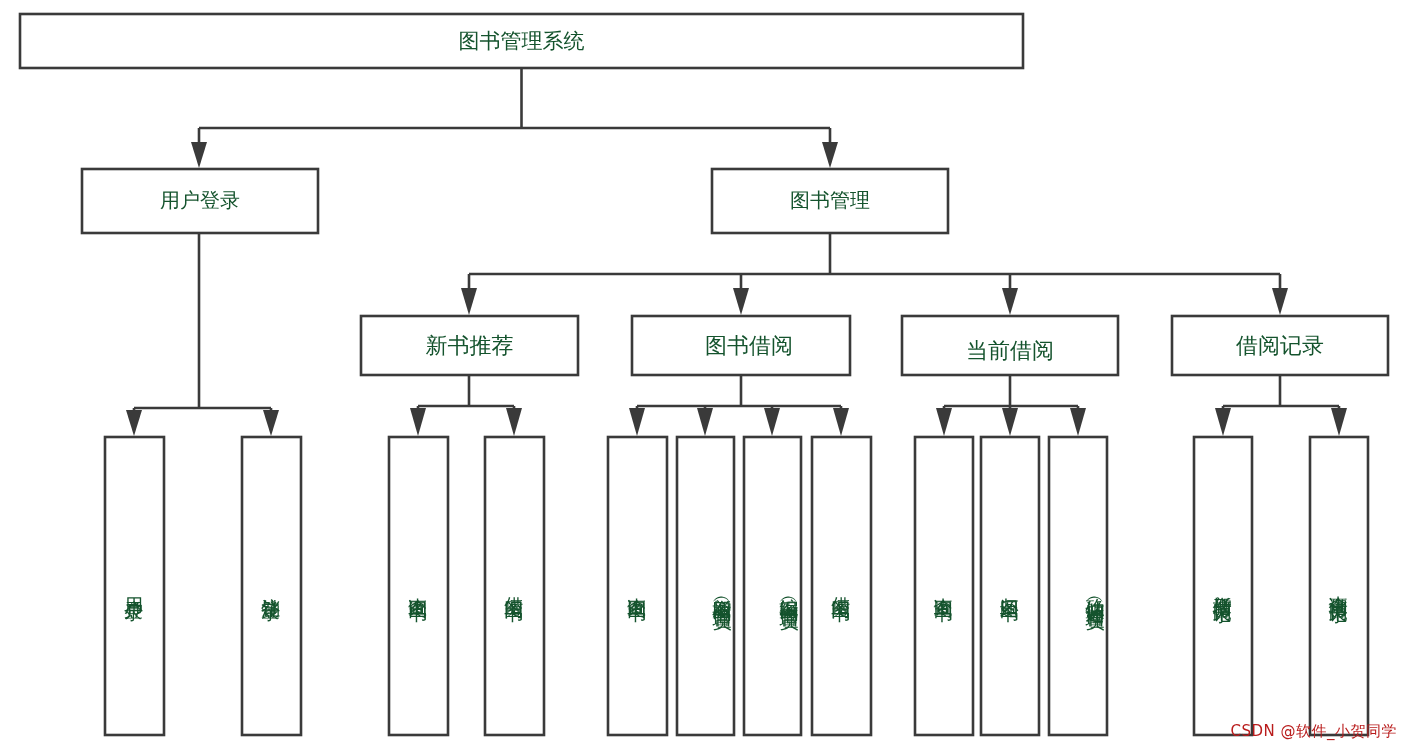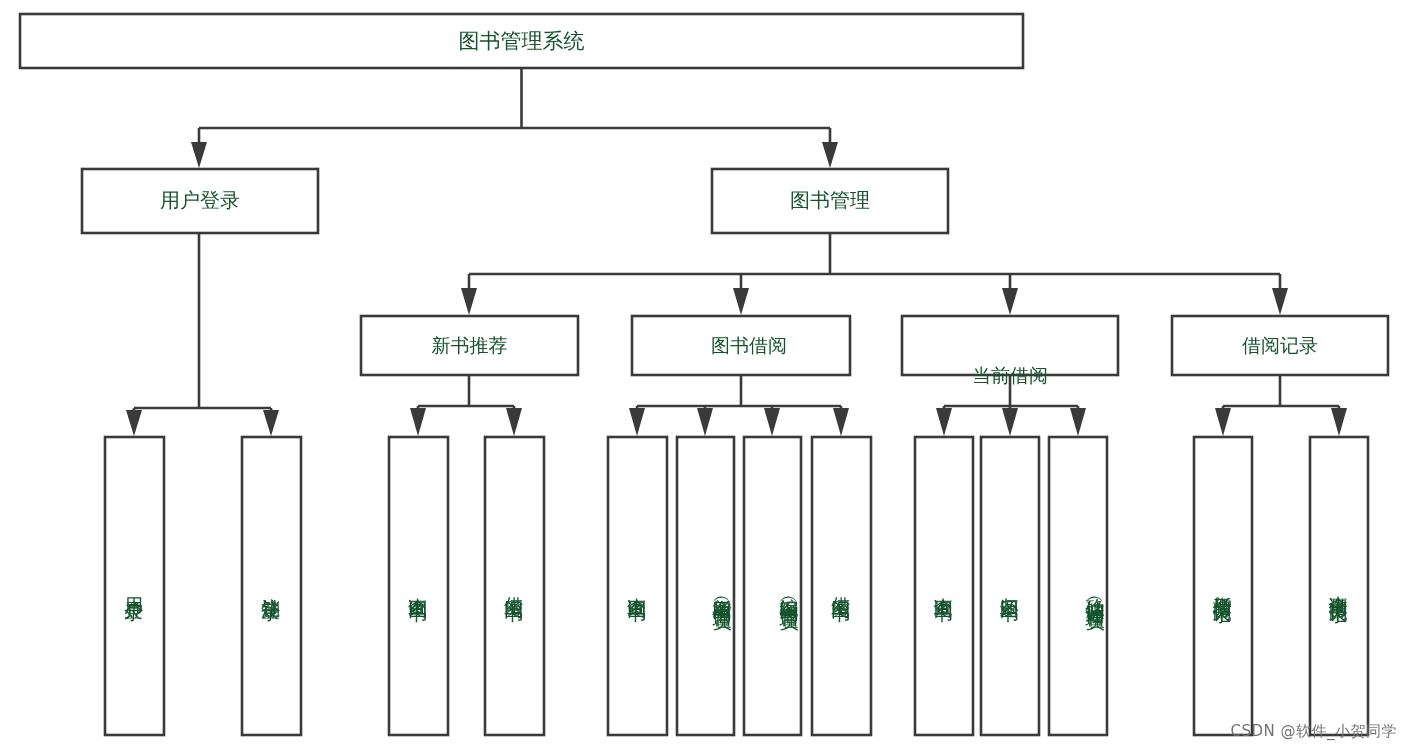--- a/index.html
+++ b/index.html
@@ -10,26 +10,26 @@
   .nodebox{fill:#ffffff;stroke:#3a3a3a;stroke-width:2.6;}
   .conn{stroke:#3a3a3a;stroke-width:2.6;fill:none;stroke-linecap:butt;}
   .arrowhead{fill:#3a3a3a;stroke:none;}
 
   .label{position:absolute;color:#14532d;display:flex;
          align-items:center;justify-content:center;
          text-align:center;line-height:1.18;
          pointer-events:none;white-space:nowrap;}
   .label.h{font-size:21px;}
   .label.h2{font-size:20px;}
-  .label.h3{font-size:19px;}
+  .label.h3{font-size:22px;}
   .label.v{writing-mode:vertical-rl;text-orientation:upright;
            font-size:19px;letter-spacing:2px;
            align-items:flex-start;justify-content:center;padding-top:6px;}
   .watermark{position:absolute;right:8px;bottom:6px;
-             font-size:15px;color:#737373;letter-spacing:0.5px;
+             font-size:15px;color:#b91c1c;letter-spacing:0.5px;
              white-space:nowrap;}
 </style>
 </head>
 <body>
 
 <div id="diagram">
 
   <svg class="canvas" viewBox="0 0 1405 747">
     <defs></defs>
 
@@ -126,21 +126,21 @@
     </g>
   </svg>
 
   <div class="label h" style="left:20px;top:14px;width:1003px;height:54px;">图书管理系统</div>
 
   <div class="label h2" style="left:82px;top:169px;width:236px;height:64px;">用户登录</div>
   <div class="label h2" style="left:712px;top:169px;width:236px;height:64px;border-radius:11px;">图书管理</div>
 
   <div class="label h3" style="left:361px;top:316px;width:217px;height:59px;">新书推荐</div>
   <div class="label h3" style="left:632px;top:316px;width:218px;height:59px;padding-left:8px;">图书借阅</div>
-  <div class="label h3" style="left:902px;top:316px;width:216px;height:70px;margin-top:24px;">当前借阅</div>
+  <div class="label h3" style="left:902px;top:316px;width:216px;height:70px;">当前借阅</div>
   <div class="label h3" style="left:1172px;top:316px;width:216px;height:59px;border-radius:26px;">借阅记录</div>
 
   <div class="label v" style="left:105px;top:437px;width:59px;height:298px;align-items:center;padding-top:0;">用户登录</div>
   <div class="label v" style="left:242px;top:437px;width:59px;height:298px;align-items:center;padding-top:0;">注销登录</div>
 
   <div class="label v" style="left:389px;top:437px;width:59px;height:298px;align-items:center;padding-top:0;">查询图书</div>
   <div class="label v" style="left:485px;top:437px;width:59px;height:298px;align-items:center;padding-top:0;">借阅图书</div>
 
   <div class="label v" style="left:608px;top:437px;width:59px;height:298px;align-items:center;padding-top:0;">查询图书</div>
   <div class="label v" style="left:677px;top:437px;width:57px;height:298px;">新增图书（管理员）</div>

